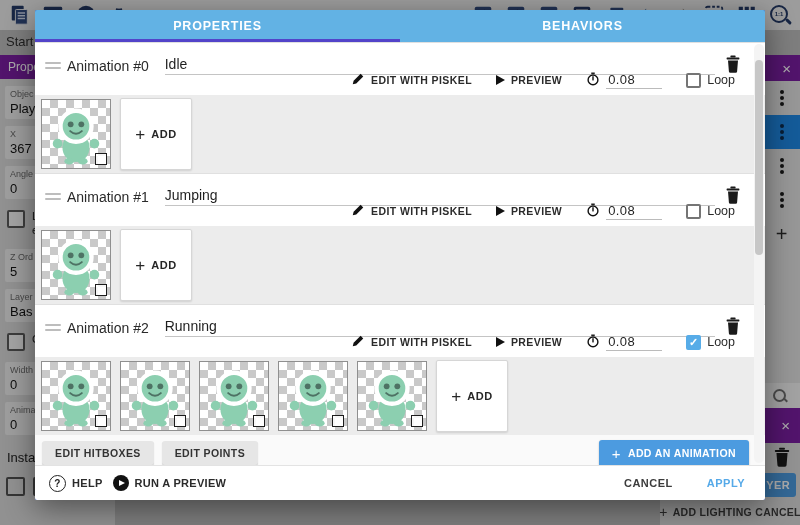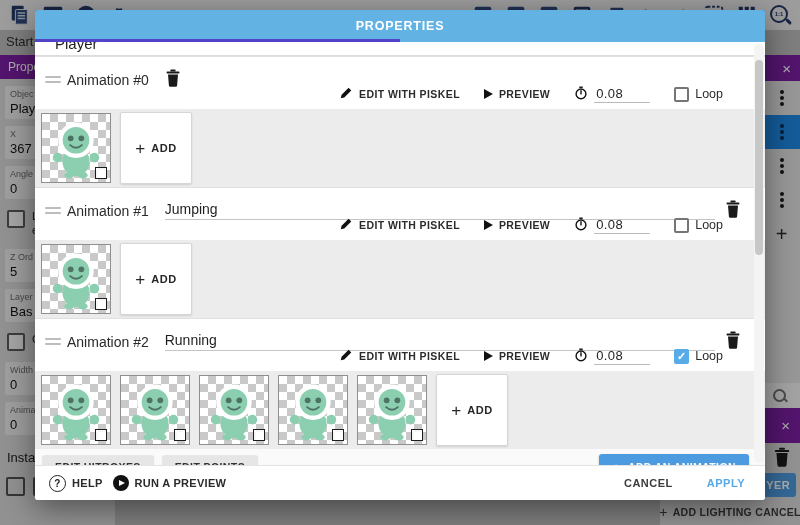--- a/index.html
+++ b/index.html
@@ -70,21 +70,21 @@
   
   .anim{border-bottom:0;}
   .anim-header{display:flex;align-items:center;padding:19px 24px 0 8px;height:27px;box-sizing:border-box;}
   .drag{display:flex;flex-direction:column;gap:3px;width:16px;margin:0 6px 0 2px;}
   .drag i{display:block;height:2px;background:#bdbdbd;border-radius:1px;}
   .anim-label{font-size:14px;color:#2a2a2a;margin-right:16px;white-space:nowrap;}
   .anim-name{flex:1;border:0;border-bottom:1px solid #c4c4c4;font-size:14px;color:#1f1f1f;
              font-family:"Liberation Sans",sans-serif;padding:0 0 2px 0;background:transparent;outline:none;margin-right:10px;}
   .trash{width:16px;height:18px;flex:0 0 auto;margin-top:-4px;}
   .trash svg{width:16px;height:18px;}
-  .anim-controls{display:flex;align-items:center;justify-content:flex-end;gap:24px;height:22px;padding-right:42px;}
+  .anim-controls{display:flex;align-items:center;justify-content:flex-end;gap:24px;height:22px;padding-right:30px;}
   .ctrl{display:flex;align-items:center;gap:6px;font-size:10.5px;font-weight:bold;color:#2b2b2b;letter-spacing:.4px;}
   .ctrl b{font-weight:bold;}
   .pencil svg,.stopwatch svg{width:14px;height:14px;}
   .play-tri{width:0;height:0;border-left:9px solid #111;border-top:5.5px solid transparent;border-bottom:5.5px solid transparent;}
   .speed-box{display:inline-block;min-width:52px;border-bottom:1px solid #bbb;font-size:13px;font-weight:normal;color:#1f1f1f;padding:0 2px 1px;}
   .cb{width:15px;height:15px;border:2px solid #757575;border-radius:2px;background:#fff;box-sizing:border-box;
       display:flex;align-items:center;justify-content:center;}
   .cb.checked{background:var(--loop-checked);border-color:var(--loop-checked);}
   .cb.checked::after{content:"✓";color:#fff;font-size:11px;font-weight:bold;}
   .frames{display:flex;align-items:center;gap:9px;background:#ececec;padding:3px 6px;height:72px;margin-top:4px;}
@@ -319,36 +319,35 @@
       <span>ADD LIGHTING CANCEL</span>
     </div>
   </div>
 </div>
 
 <div class="overlay"></div>
 
 <div class="modal">
   <div class="tabbar">
     <div class="tab">PROPERTIES</div>
+    <div class="tab">BEHAVIORS</div>
     <div class="tab-indicator"></div>
   </div>
 
   <div class="scroll">
-    <div class="player-remnant">
-      <span>Player</span>
-    </div>
 
     <div>
   <section class="anim">
     <div class="anim-header" style="border-top:1px solid #e0e0e0;">
       <span class="drag">
               <i></i>
               <i></i>
             </span>
       <span class="anim-label">Animation #0</span>
+      <input class="anim-name" value="Idle" style="">
       <span class="trash">
         <svg viewBox="0 0 16 18">
                 <rect x="5.4" y="0.6" width="5.2" height="1.8" rx="0.6" fill="#1a1a1a"></rect>
                 <rect x="1.6" y="2.6" width="12.8" height="1.8" rx="0.6" fill="#1a1a1a"></rect>
                 <path d="M3 5.4 h10 l-0.9 11a1.4 1.4 0 0 1-1.4 1.3 H5.3 a1.4 1.4 0 0 1-1.4-1.3 Z" fill="#1a1a1a"></path>
               </svg>
       </span>
     </div>
     <div class="anim-controls">
       <span class="ctrl">

